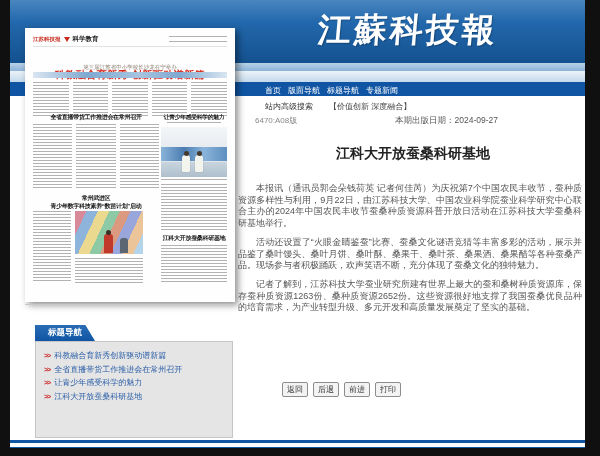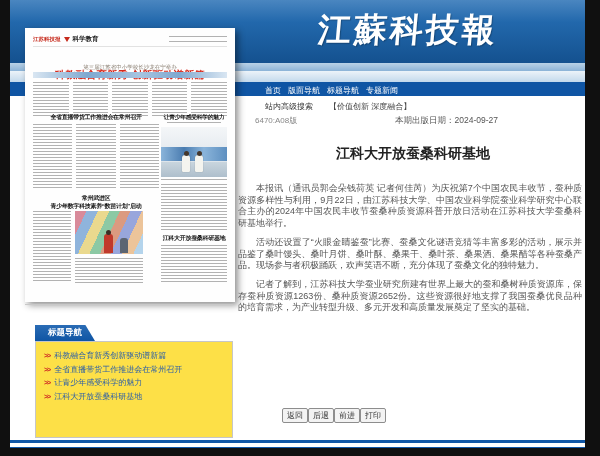--- a/index.html
+++ b/index.html
@@ -89,33 +89,33 @@
   .pag-rule { position:absolute; left:15px; top:304px; width:208px; height:1px; background:#c8c8c8; }
   .pagination { position:absolute; left:15px; top:311px; width:208px; display:flex; align-items:center;
                 gap:10px; font-size:8.5px; }
   .pagination .ed { color:#888; }
   .pagination a { color:#cc2222; text-decoration:none; cursor:pointer; white-space:nowrap; }
   .pagination .spacer { flex:1; }
   .titlenav-tab { position:absolute; left:25px; top:325px; width:60px; height:16px; color:#fff;
                   background:linear-gradient(180deg,#2a6cb5,#0f55a4); font-size:8.5px; font-weight:bold;
                   display:flex; align-items:center; justify-content:center;
                   clip-path:polygon(0 0,84% 0,100% 100%,0 100%); cursor:pointer; }
-  .titlenav-box { position:absolute; left:25px; top:341px; width:198px; height:97px; background:#fde047;
+  .titlenav-box { position:absolute; left:25px; top:341px; width:198px; height:97px; background:#e5e5e5;
                   border:1px solid #c6c6c6; padding:7px 6px 0 8px; }
   .tn-item { display:flex; gap:4px; font-size:8px; line-height:13.5px; align-items:baseline; }
   .tn-item .mk { color:#cc2222; font-weight:bold; font-size:7px; letter-spacing:-1px; }
   .tn-item a { color:#2b5ea8; text-decoration:none; cursor:pointer; white-space:nowrap; }
 
   
   .article-title { position:absolute; left:228px; top:145px; width:350px; text-align:center;
                    font-size:14px; font-weight:bold; color:#222; }
   .article-body { position:absolute; left:228px; top:183px; width:344px; }
   .article-body p { font-size:9px; line-height:11.7px; color:#555; text-indent:2em;
                     text-align:justify; margin-bottom:7px; }
-  .article-actions { position:absolute; left:272px; top:408px; display:flex; }
+  .article-actions { position:absolute; left:272px; top:382px; display:flex; gap:5px; }
   .article-actions button { font-size:8px; padding:1px 4px; border:1px solid #8d8d8d; background:#f3f3f3;
                             color:#333; border-radius:2px; cursor:pointer; font-family:inherit; }
 
   .footline { position:absolute; left:0; top:440px; width:100%; height:8px; background:#fff;
               border-top:3px solid #1157a6; border-bottom:1px solid #1157a6; }
 </style>
 </head>
 <body>
 
 <div class="stage">

